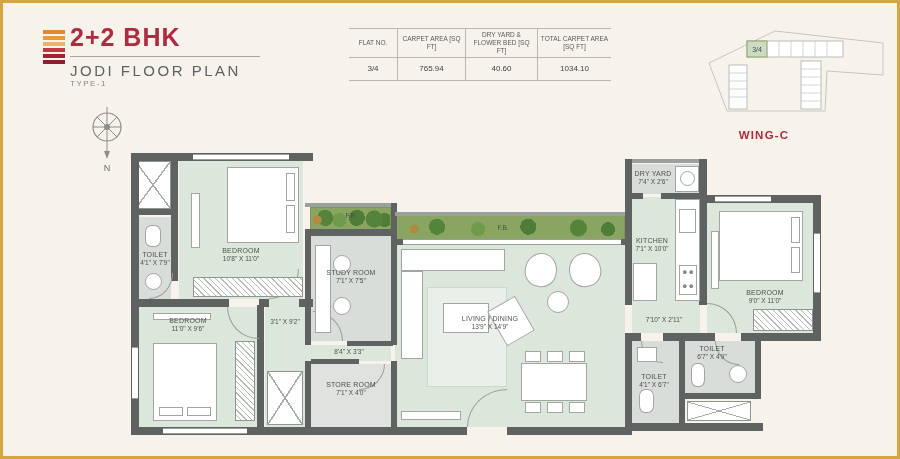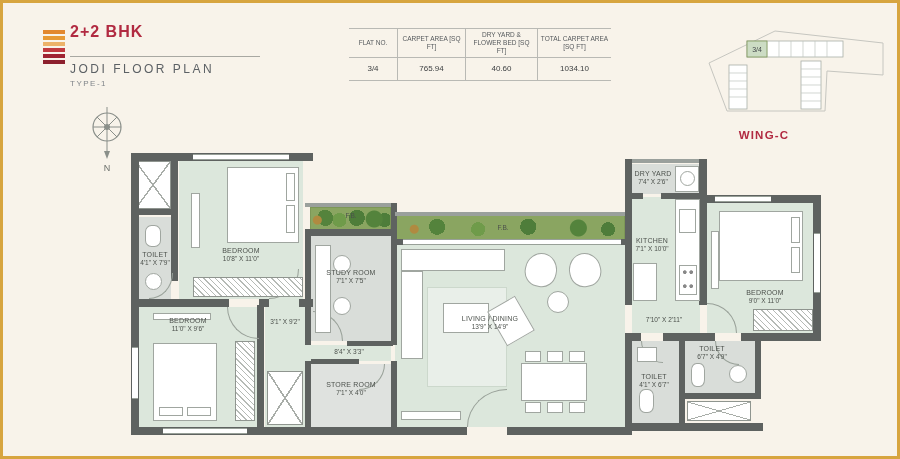--- a/index.html
+++ b/index.html
@@ -1,22 +1,22 @@
 <!DOCTYPE html>
 <html><head>
 <meta charset="utf-8">
 <style>
   html,body{margin:0;padding:0;background:#e9e4da;font-family:"Liberation Sans",sans-serif;}
   #app{position:relative;width:900px;height:459px;background:#f8f3ea;border:3px solid #d7a53f;box-sizing:border-box;overflow:hidden;}
   .abs{position:absolute;}
   
   .logo-bar{position:absolute;left:0;height:4px;width:22px;}
-  .title{font-size:16px;font-weight:bold;color:#b12a41;letter-spacing:1px;}
+  .title{font-size:25px;font-weight:bold;color:#b12a41;letter-spacing:1px;}
   .rule{background:#a8a8a2;height:1px;}
-  .subtitle{font-size:12px;letter-spacing:2.5px;color:#5c6165;}
+  .subtitle{font-size:15px;letter-spacing:2.5px;color:#5c6165;}
   .typelab{font-size:8px;letter-spacing:1.5px;color:#80858a;}
   
   .tbl{display:flex;flex-direction:column;border-top:1px solid #b9b9b4;border-bottom:1px solid #b9b9b4;}
   .tr{display:flex;}
   .tr.hd{border-bottom:1px solid #b9b9b4;}
   .tc{display:flex;align-items:center;justify-content:center;text-align:center;color:#55595c;font-size:6.5px;line-height:1.25;padding:2px;box-sizing:border-box;}
   .tr.hd .tc+ .tc,.tr.bd .tc + .tc{border-left:1px solid #b9b9b4;}
   .tr.bd .tc{font-size:8px;color:#3c3f41;}
   .c0{width:48px;}.c1{width:68px;}.c2{width:72px;}.c3{width:74px;}
   .wingcap{font-size:11.5px;font-weight:600;letter-spacing:1.2px;color:#b12a41;text-align:center;}

